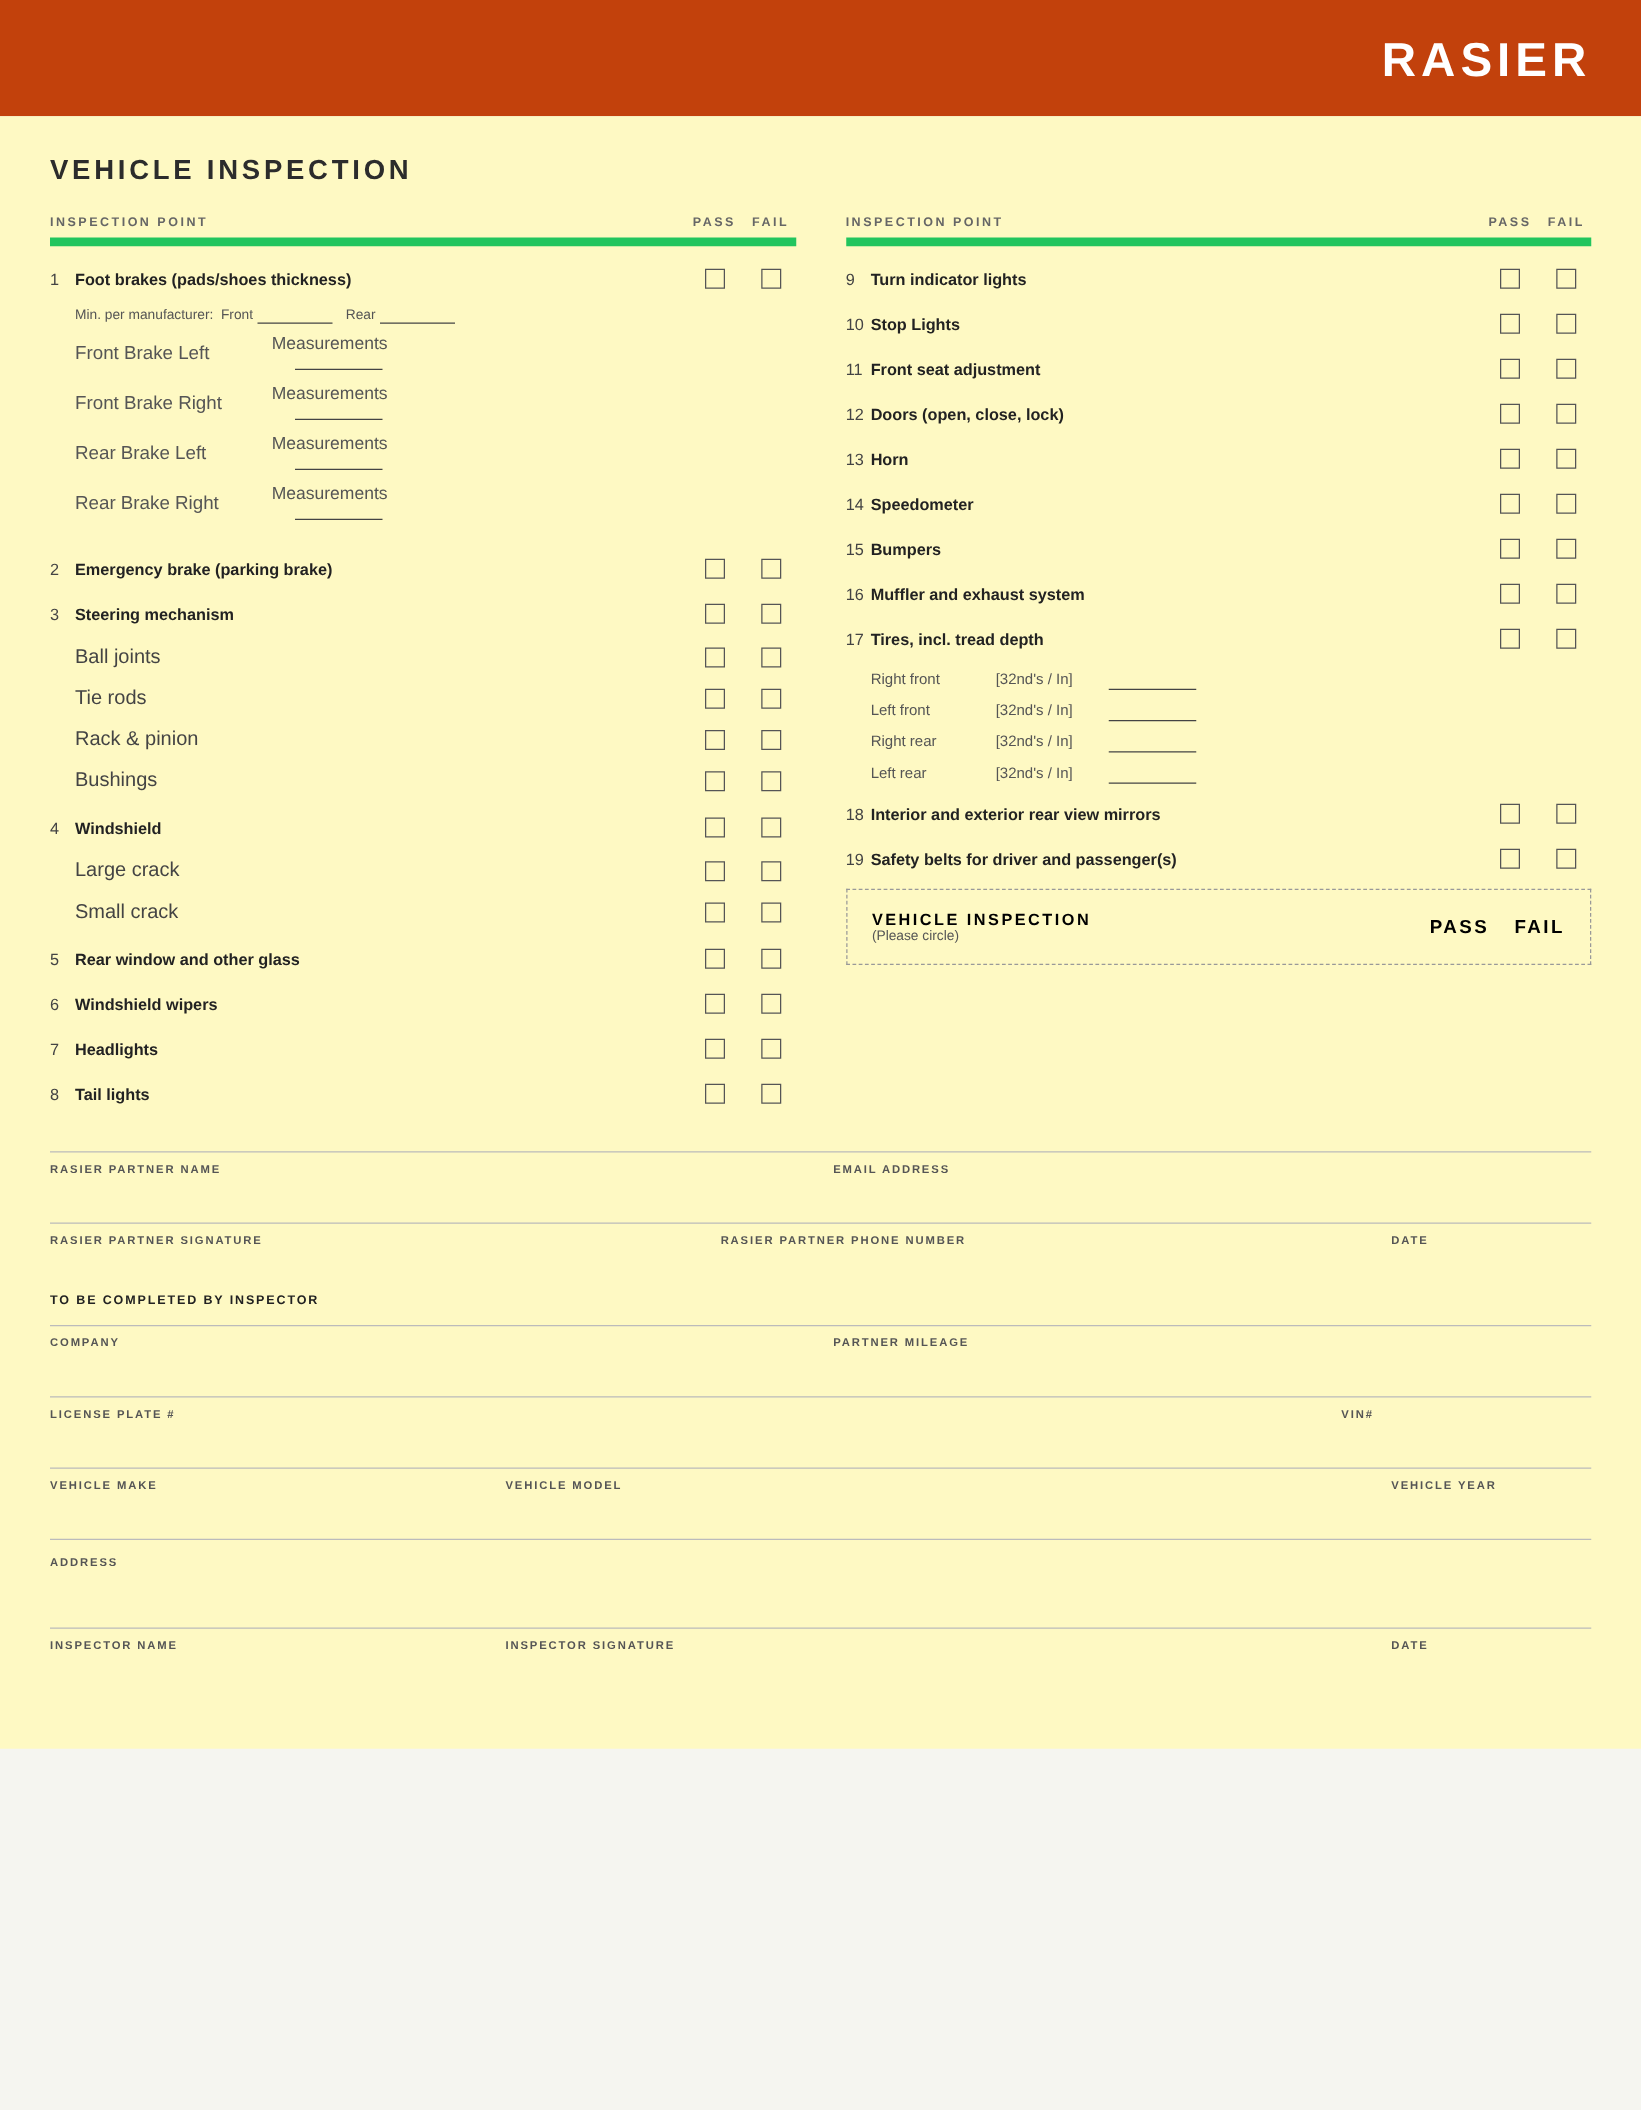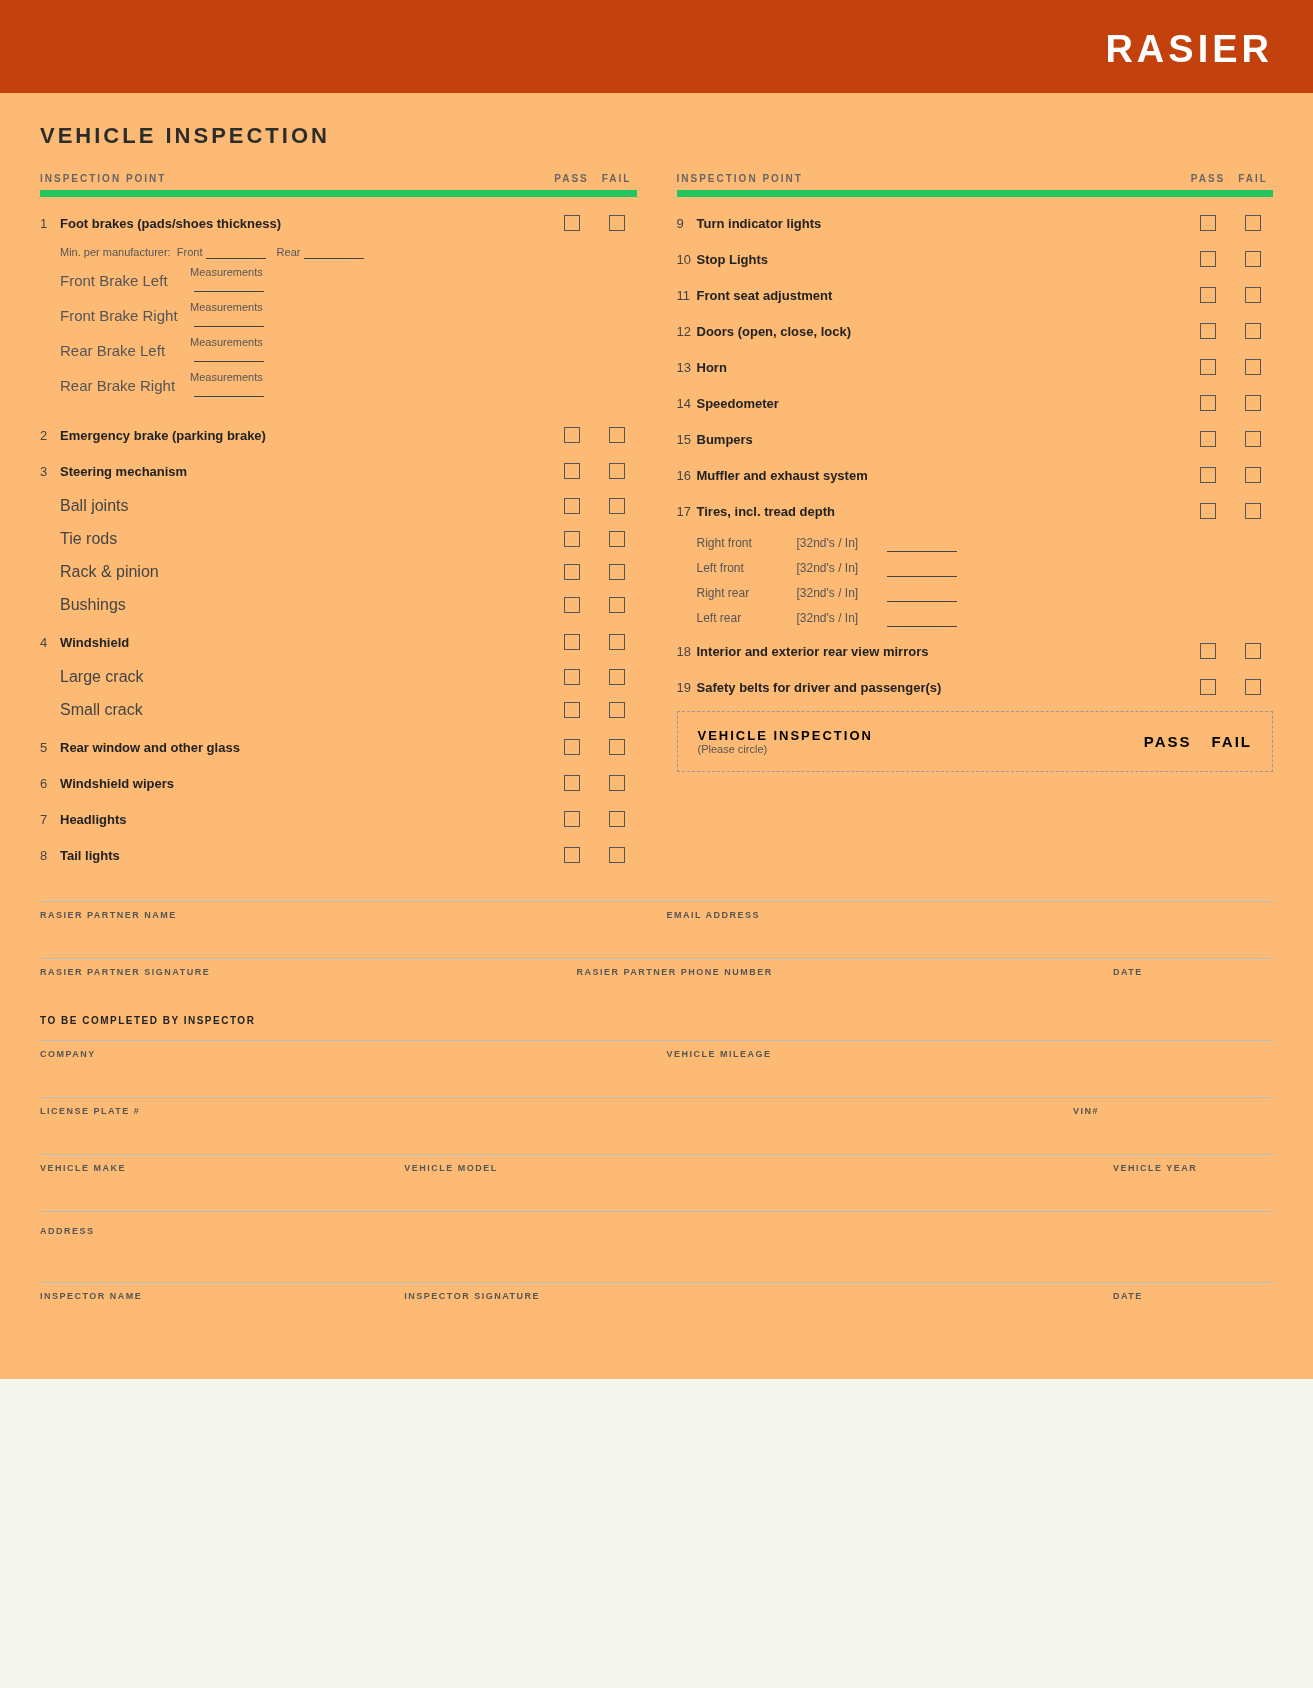--- a/index.html
+++ b/index.html
@@ -14,21 +14,21 @@
       padding: 28px 40px 22px 40px;
       text-align: right;
     }
     .header-title {
       color: #ffffff;
       font-size: 38px;
       font-weight: 700;
       letter-spacing: 4px;
     }
     .main-content {
-      background: #fdba74;
+      background: #fef9c3;
       padding: 30px 40px 40px 40px;
     }
     .section-title {
       font-size: 22px;
       font-weight: 700;
       letter-spacing: 3px;
       color: #2c2c2c;
       margin-bottom: 24px;
     }
     .inspection-grid {
@@ -121,23 +121,24 @@
       align-items: center;
       margin-bottom: 7px;
       padding-left: 20px;
     }
     .measurement-label {
       font-size: 15px;
       color: #555;
       width: 130px;
     }
     .measurement-value {
-      font-size: 11px;
+      font-size: 14px;
       color: #555;
       width: 120px;
+      text-align: right;
     }
     .min-row {
       display: flex;
       align-items: center;
       margin-bottom: 7px;
       padding-left: 20px;
     }
     .min-label {
       font-size: 11px;
       color: #555;
@@ -619,21 +620,21 @@
       </div>
     </div>
 
     <div class="to-be-completed">TO BE COMPLETED BY INSPECTOR</div>
 
     <div class="form-row">
       <div class="form-field">
         <span class="form-field-label">COMPANY</span>
       </div>
       <div class="form-field">
-        <span class="form-field-label">VEHICLE MILEAGE</span>
+        <span class="form-field-label">PARTNER MILEAGE</span>
       </div>
     </div>
 
     <div class="form-row">
       <div class="form-field">
         <span class="form-field-label">LICENSE PLATE #</span>
       </div>
       <div class="form-field-vin">
         <span class="form-field-label">VIN#</span>
       </div>

